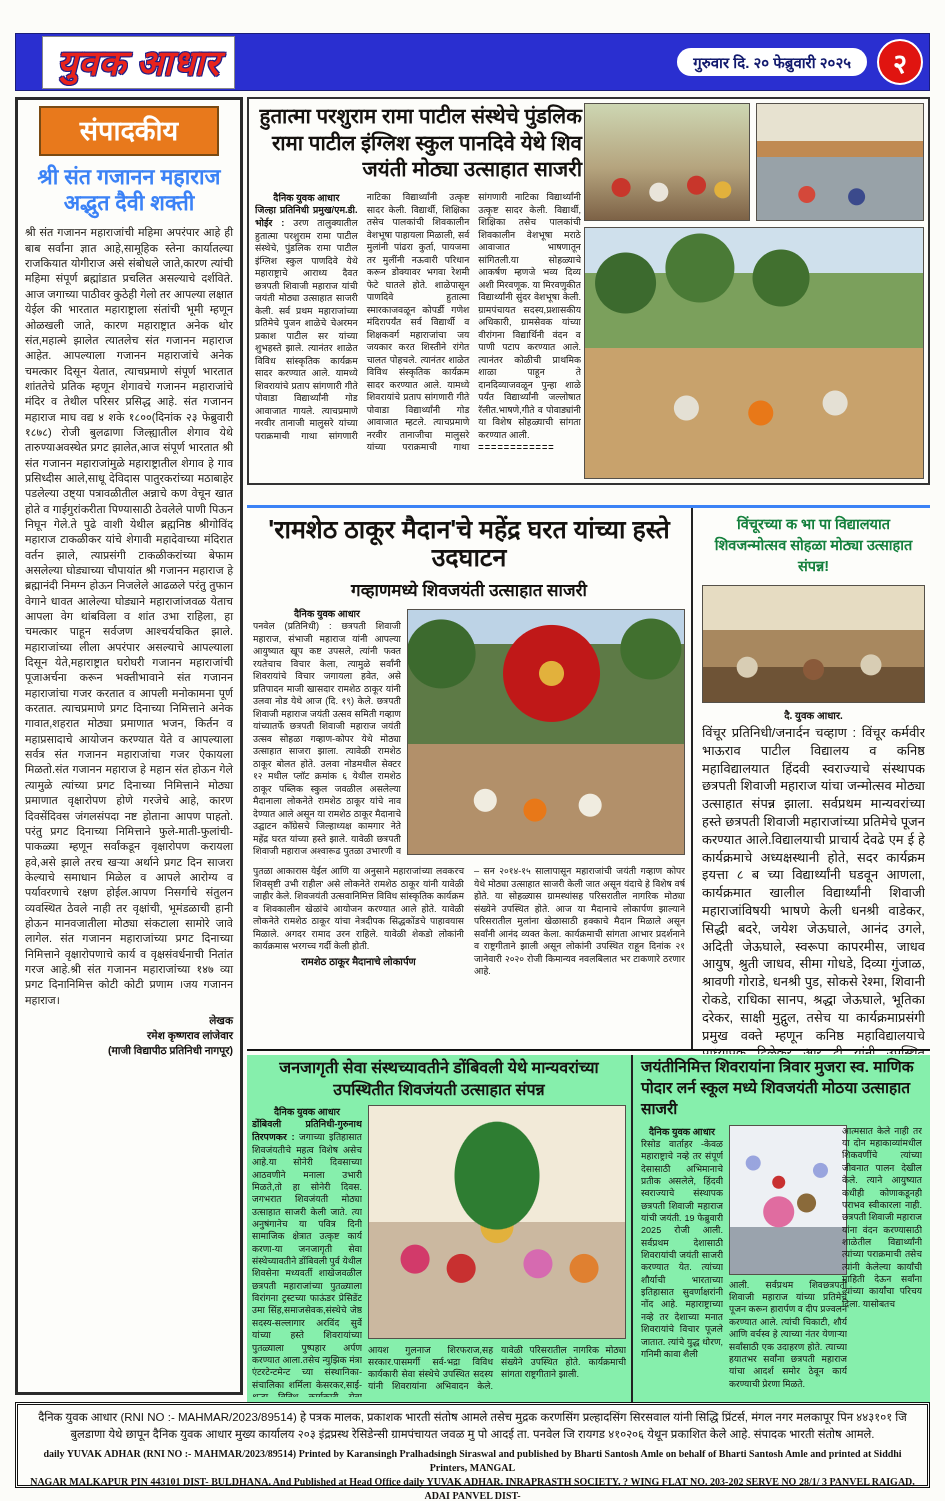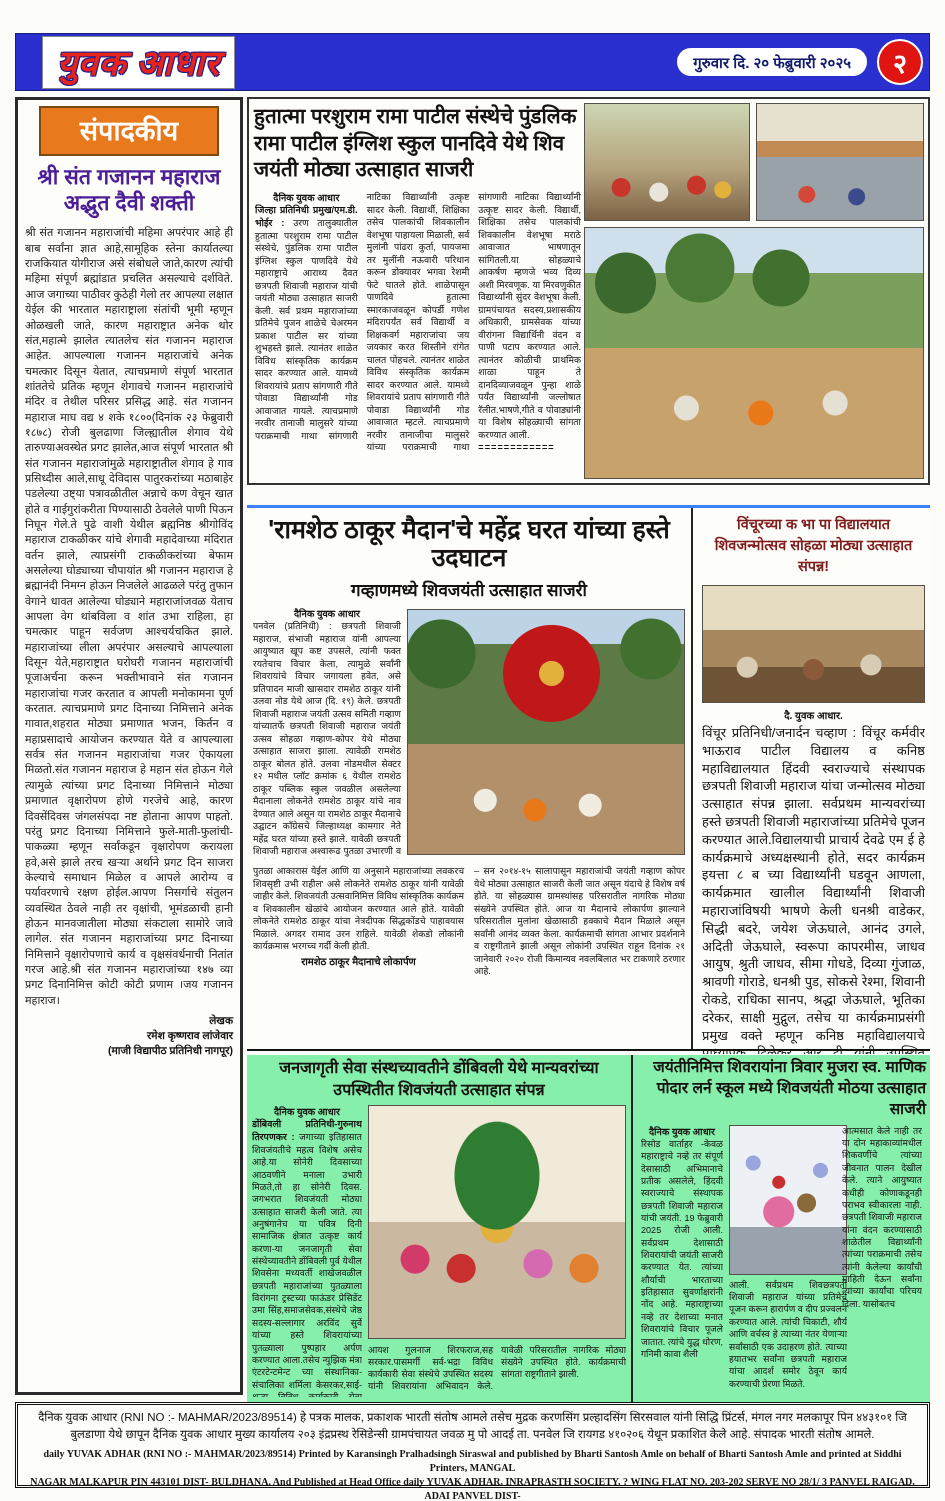--- a/index.html
+++ b/index.html
@@ -9,30 +9,30 @@
   
   .masthead { position:absolute; left:15px; top:33px; width:915px; height:58px; background:#2a2fd0; display:flex; align-items:center; border:1px solid #1a1d7a; }
   .logo-box { background:#fff; border:1px solid #888; margin-left:26px; padding:1px 14px 3px; }
   .logo-text { font-size:35px; font-weight:bold; color:#e8231c; letter-spacing:1px; font-style:italic; text-shadow:1px 1px 0 #20208a, -1px -1px 0 #20208a, 1px -1px 0 #20208a, -1px 1px 0 #20208a; font-family:"Liberation Serif", serif; }
   .date-pill { margin-left:auto; background:#fff; border-radius:16px; padding:4px 16px; font-weight:bold; font-size:15px; color:#121a6e; }
   .page-badge { width:46px; height:46px; border-radius:50%; background:#e01410; color:#fff; font-size:27px; font-weight:bold; display:flex; align-items:center; justify-content:center; margin:0 6px 0 10px; border:2px solid #fff; }
 
   
   .editorial { position:absolute; left:15px; top:97px; width:228px; height:1298px; border:3px solid #2a2a2a; background:#fdfdfa; padding:6px 7px; overflow:hidden; }
   .ed-header { background:#e8791c; border:2px solid #7a4a12; color:#fff; text-align:center; font-size:27px; font-weight:bold; padding:3px 2px 6px; margin:0 14px 8px; }
-  .ed-headline { font-size:21.5px; font-weight:bold; text-align:center; line-height:1.22; margin:2px 0 9px; color:#4c1d95; }
+  .ed-headline { font-size:21.5px; font-weight:bold; text-align:center; line-height:1.22; margin:2px 0 9px; color:#3b82f6; }
   .ed-body { font-size:11px; text-align:justify; line-height:1.395; color:#1c1813; }
   .ed-author { text-align:right; font-weight:bold; font-size:10.5px; line-height:1.45; margin-top:5px; }
 
   
   .main { position:absolute; left:247px; top:97px; width:683px; height:1298px; }
 
   
   .art-top { position:relative; border:2px solid #333; height:388px; background:#fdfdfa; }
-  .art-top-head { position:absolute; left:5px; top:4px; width:328px; font-size:20.5px; font-weight:bold; text-align:left; line-height:1.3; }
+  .art-top-head { position:absolute; left:5px; top:4px; width:328px; font-size:20.5px; font-weight:bold; text-align:right; line-height:1.3; }
   .art-top-body { position:absolute; left:6px; top:92px; width:326px; height:290px; column-count:3; column-gap:9px; font-size:9.2px; text-align:justify; line-height:1.36; overflow:hidden; }
   .byline-c { font-weight:bold; text-align:center; font-size:9.6px; }
   .byline-b { font-weight:bold; font-size:9.4px; display:inline; }
   .sep { letter-spacing:1px; font-weight:bold; }
   .art-top-photos { position:absolute; right:4px; top:4px; width:340px; height:378px; }
   .ph { border:1px solid #55514a; }
   .ph-a { position:absolute; left:0; top:0; width:166px; height:118px; }
   .ph-b { position:absolute; right:0; top:0; width:168px; height:118px; }
   .ph-c { position:absolute; left:0; top:124px; width:340px; height:252px; }
 
@@ -41,36 +41,36 @@
   .mid-left { position:absolute; left:0; top:0; width:446px; height:100%; padding:4px 6px; border-right:2px solid #222; }
   .mid-head { font-size:25px; font-weight:bold; text-align:center; line-height:1.1; margin-top:4px; }
   .mid-subhead { font-size:17px; font-weight:bold; text-align:center; margin:7px 0 6px; }
   .mid-row { position:relative; height:252px; }
   .mid-col1 { position:absolute; left:0; top:0; width:148px; height:100%; font-size:9.2px; text-align:justify; line-height:1.36; overflow:hidden; }
   .ph-mid { position:absolute; right:0; top:2px; width:278px; height:246px; }
   .mid-below { margin-top:6px; height:196px; column-count:2; column-gap:10px; font-size:9.2px; text-align:justify; line-height:1.36; overflow:hidden; }
   .sub-title { font-weight:bold; text-align:center; font-size:10px; margin:2px 0; }
 
   .mid-right { position:absolute; right:0; top:0; width:233px; height:100%; padding:4px 5px; }
-  .mr-head { color:#7f1d1d; font-size:14.5px; font-weight:bold; text-align:center; line-height:1.45; margin-top:2px; }
+  .mr-head { color:#15803d; font-size:14.5px; font-weight:bold; text-align:center; line-height:1.45; margin-top:2px; }
   .ph-mr { width:100%; height:118px; margin-top:8px; }
   .mr-byline { font-weight:bold; text-align:center; font-size:10px; margin:5px 0 2px; }
   .mr-body { font-size:13px; text-align:justify; line-height:1.37; height:330px; overflow:hidden; }
 
   
   .band-bot { position:relative; margin-top:4px; height:354px; background:#86efac; }
   .bot-left { position:absolute; left:0; top:0; width:386px; height:100%; border-right:2px solid #222; padding:2px 5px; }
   .bl-head { font-size:16px; font-weight:bold; text-align:center; line-height:1.35; }
   .bl-row { position:relative; height:292px; margin-top:5px; }
   .bl-col1 { position:absolute; left:0; top:0; width:110px; height:100%; font-size:9.1px; text-align:justify; line-height:1.36; overflow:hidden; }
   .ph-bl { position:absolute; right:0; top:0; width:258px; height:234px; }
   .bl-below { position:absolute; right:0; bottom:0; width:258px; height:52px; column-count:2; column-gap:8px; font-size:9.1px; text-align:justify; line-height:1.3; overflow:hidden; }
 
   .bot-right { position:absolute; right:0; top:0; width:293px; height:100%; padding:2px 4px; }
-  .br-head { font-size:15.5px; font-weight:bold; text-align:right; line-height:1.35; }
+  .br-head { font-size:15.5px; font-weight:bold; text-align:left; line-height:1.35; }
   .br-row { position:relative; height:294px; margin-top:5px; }
   .br-col1 { position:absolute; left:0; top:0; width:82px; height:100%; font-size:9.1px; text-align:justify; line-height:1.36; overflow:hidden; }
   .br-center { position:absolute; left:88px; top:0; width:118px; height:100%; }
   .ph-br { width:118px; height:150px; }
   .br-col2 { margin-top:4px; height:138px; font-size:9.1px; text-align:justify; line-height:1.36; overflow:hidden; }
   .br-col3 { position:absolute; right:4px; top:0; width:80px; height:100%; font-size:9.1px; text-align:justify; line-height:1.36; overflow:hidden;margin-left:9px; }
 
   
   .footer { position:absolute; left:15px; top:1402px; width:915px; height:86px; border:3px double #111; padding:4px 10px; text-align:center; background:#fdfdfa; }
   .ft-mr1 { font-size:11.5px; line-height:1.5; }

